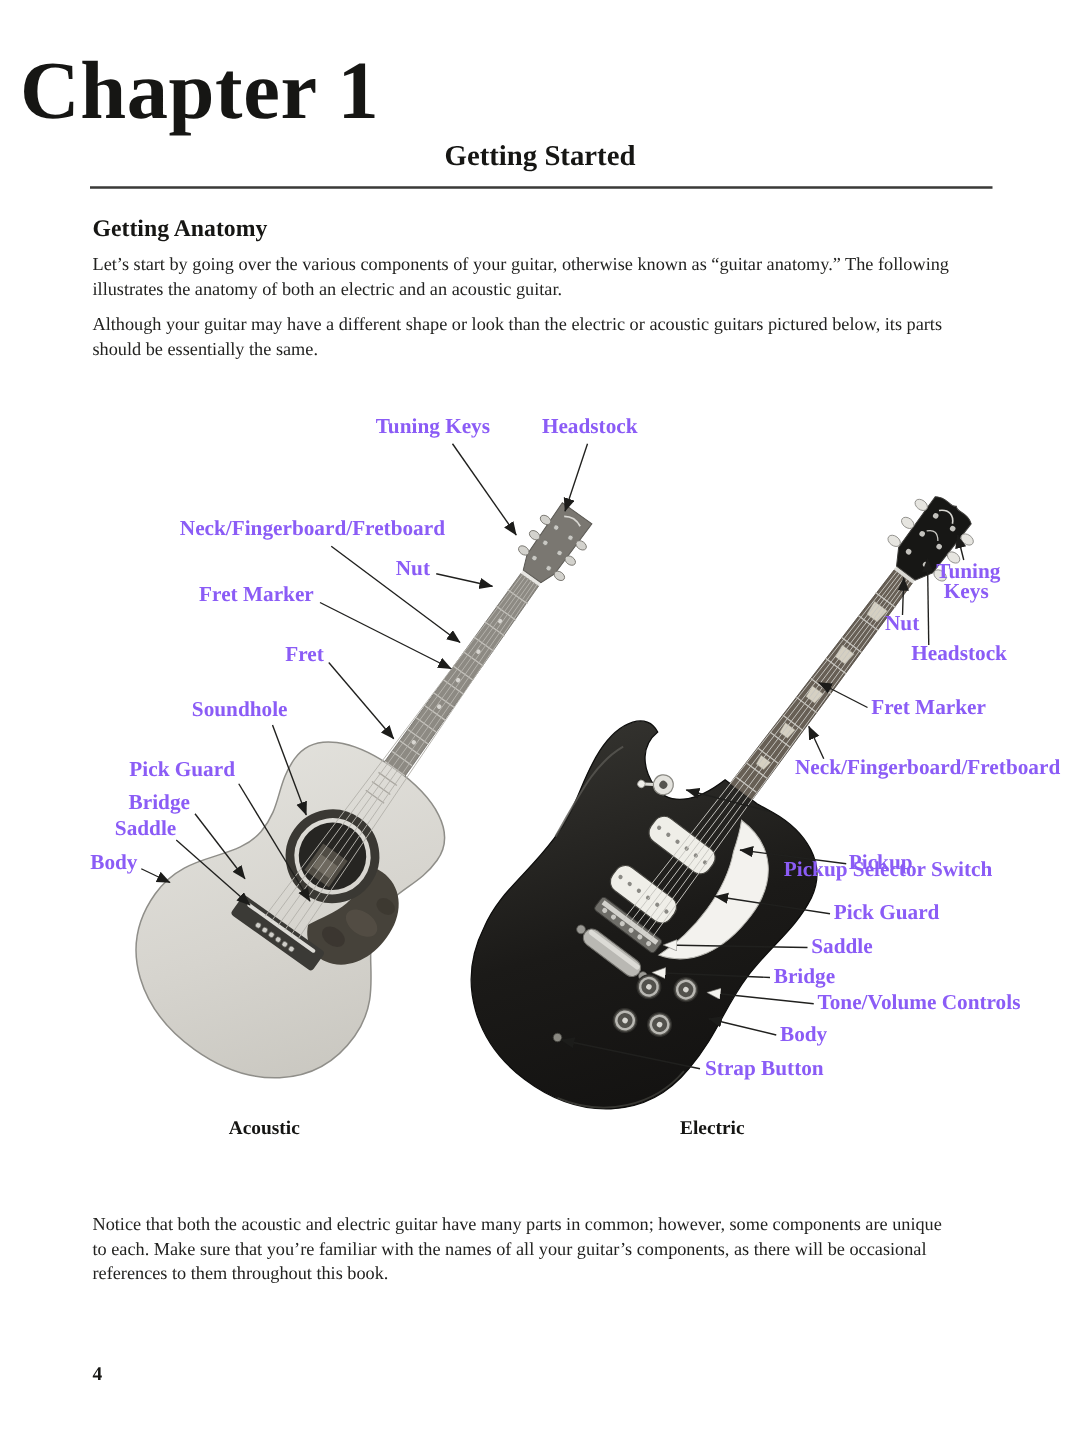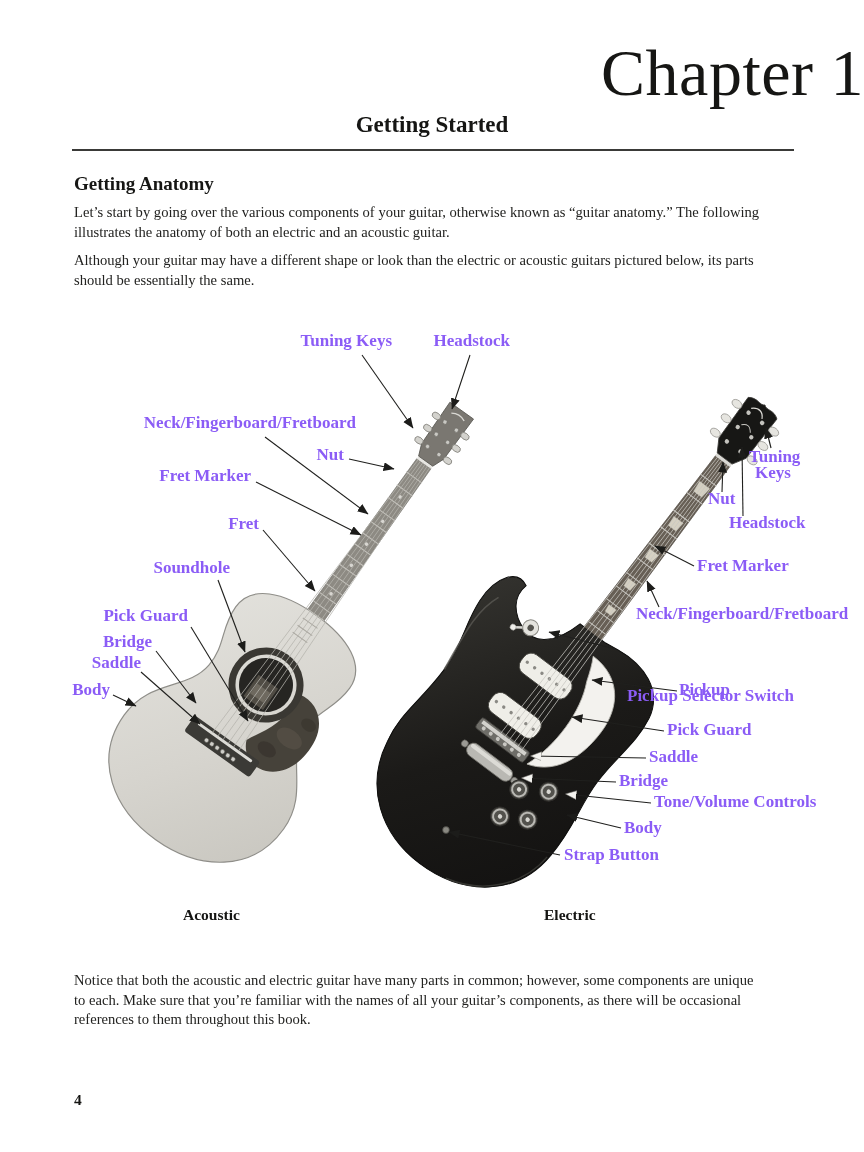--- a/index.html
+++ b/index.html
@@ -2,22 +2,22 @@
 <html><head>
 <meta charset="utf-8">
 <style>
   html,body { margin:0; padding:0; background:#e8e8e8; }
   .page {
     position:relative; width:864px; height:1152px; background:#ffffff;
     font-family:"Liberation Serif", serif; color:#1c1c1a; overflow:hidden;
     margin:0 auto;
   }
   .title {
-    position:absolute; left:0; right:0; top:38px; text-align:right;
-    font-size:66px; font-weight:normal; line-height:70px; letter-spacing:0.5px;
+    position:absolute; left:16px; right:0; top:38px; text-align:left;
+    font-size:66px; font-weight:bold; line-height:70px; letter-spacing:0.5px;
     color:#161614;
   }
   .subtitle {
     position:absolute; left:0; right:0; top:107px; text-align:center;
     font-size:23px; font-weight:bold; line-height:36px; color:#161614;
   }
   .rule { position:absolute; left:72px; width:722px; top:149px; height:2px; background:#3a3a38; }
   .heading {
     position:absolute; left:74px; top:173px; font-size:19px; font-weight:bold; color:#161614;
   }
@@ -26,21 +26,21 @@
     color:#222220; text-align:left;
   }
   #para1 { top:203px; }
   #para2 { top:251px; }
   #closing { top:971px; }
   .diagram-svg { position:absolute; left:0; top:0; }
   .lbl {
     position:absolute; font-size:17px; line-height:16px; white-space:nowrap; color:#8b5cf6;font-weight:bold;
   }
   .lbl.two { white-space:normal; text-align:center; }
-  .cap { position:absolute; font-size:15.5px; font-weight:bold; color:#151513;margin-top:12px; }
+  .cap { position:absolute; font-size:15.5px; font-weight:bold; color:#151513; }
   .pagenum { position:absolute; left:74px; top:1091px; font-size:15.5px; font-weight:bold; color:#151513; }
 </style>
 </head>
 <body>
 
 <div class="page">
 
   <div class="title">Chapter 1</div>
   <div class="subtitle">Getting Started</div>
   <div class="rule"></div>

